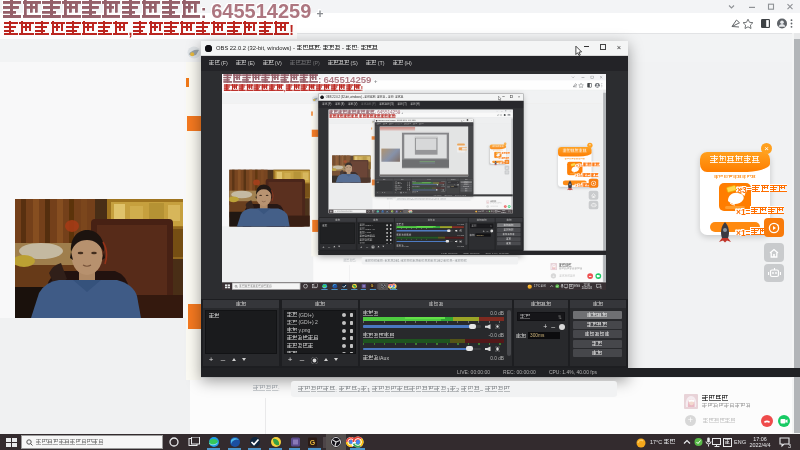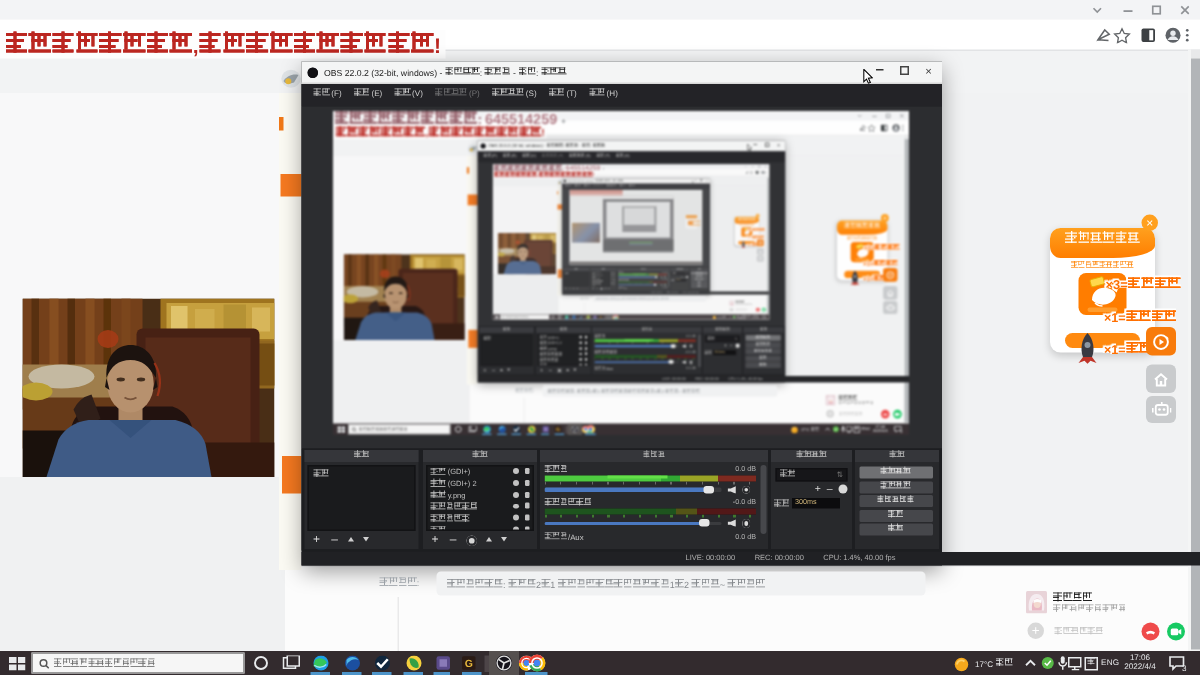--- a/index.html
+++ b/index.html
@@ -146,20 +146,21 @@
  <svg class="ab" style="left:187px;top:46px" width="14" height="13" viewBox="0 0 14 13">
   <ellipse cx="7" cy="6.5" rx="6.5" ry="6" fill="#dfe3e6"></ellipse>
         <path d="M2 8c2-3 6-5 10-4l-3 5c-3 1-6 1-7-1z" fill="#9aa3a9"></path>
         <circle cx="5.2" cy="8.2" r="2" fill="#e8b93c"></circle>
  </svg>
  <div class="ab" style="left:186px;top:62px;width:15px;height:318px;background:#fbfaf3"></div>
  <div class="ab" style="left:186px;top:78px;width:3px;height:9px;background:#f07818"></div>
  <div class="ab" style="left:187px;top:116px;width:14px;height:15px;background:#f57920"></div>
  <div class="ab" style="left:188px;top:304px;width:13px;height:25px;background:#f57920"></div>
 
+ <div class="ab ban1"><span class="zrow" style="font-size:19.5px;"><i class="zb"></i><i class="zb"></i><i class="zb"></i><i class="zb"></i><i class="zb"></i><i class="zb"></i><i class="zb"></i><i class="zb"></i><i class="zb"></i><i class="zb"></i></span><span style="letter-spacing:-1px">:</span> <span class="bnum">645514259</span> <span style="font-size:12px;color:#8a8d91">+</span></div>
  <div class="ab ban2"><span class="zrow" style="font-size:15.4px;"><i class="zb"></i><i class="zb"></i><i class="zb"></i><i class="zb"></i><i class="zb"></i><i class="zb"></i><i class="zb"></i><i class="zb"></i></span><span class="b2p">,</span><span class="zrow" style="font-size:15.4px;"><i class="zb"></i><i class="zb"></i><i class="zb"></i><i class="zb"></i><i class="zb"></i><i class="zb"></i><i class="zb"></i><i class="zb"></i><i class="zb"></i><i class="zb"></i></span><span class="b2p">!</span></div>
  <svg class="ab" style="left:15px;top:199px;filter:brightness(.95) saturate(.97)" width="168" height="119" viewBox="0 0 168 119">
  <rect width="168" height="119" fill="#4e3016"></rect>
  <rect x="0" y="0" width="80" height="74" fill="#7c431a"></rect>
  <rect x="6" y="0" width="5" height="72" fill="#5e3210"></rect>
         <rect x="18" y="0" width="6" height="72" fill="#8f5220"></rect>
         <rect x="30" y="0" width="5" height="72" fill="#5a300e"></rect>
         <rect x="42" y="0" width="6" height="72" fill="#8f5220"></rect>
         <rect x="54" y="0" width="5" height="72" fill="#623509"></rect>
         <rect x="66" y="0" width="6" height="72" fill="#83491c"></rect>

